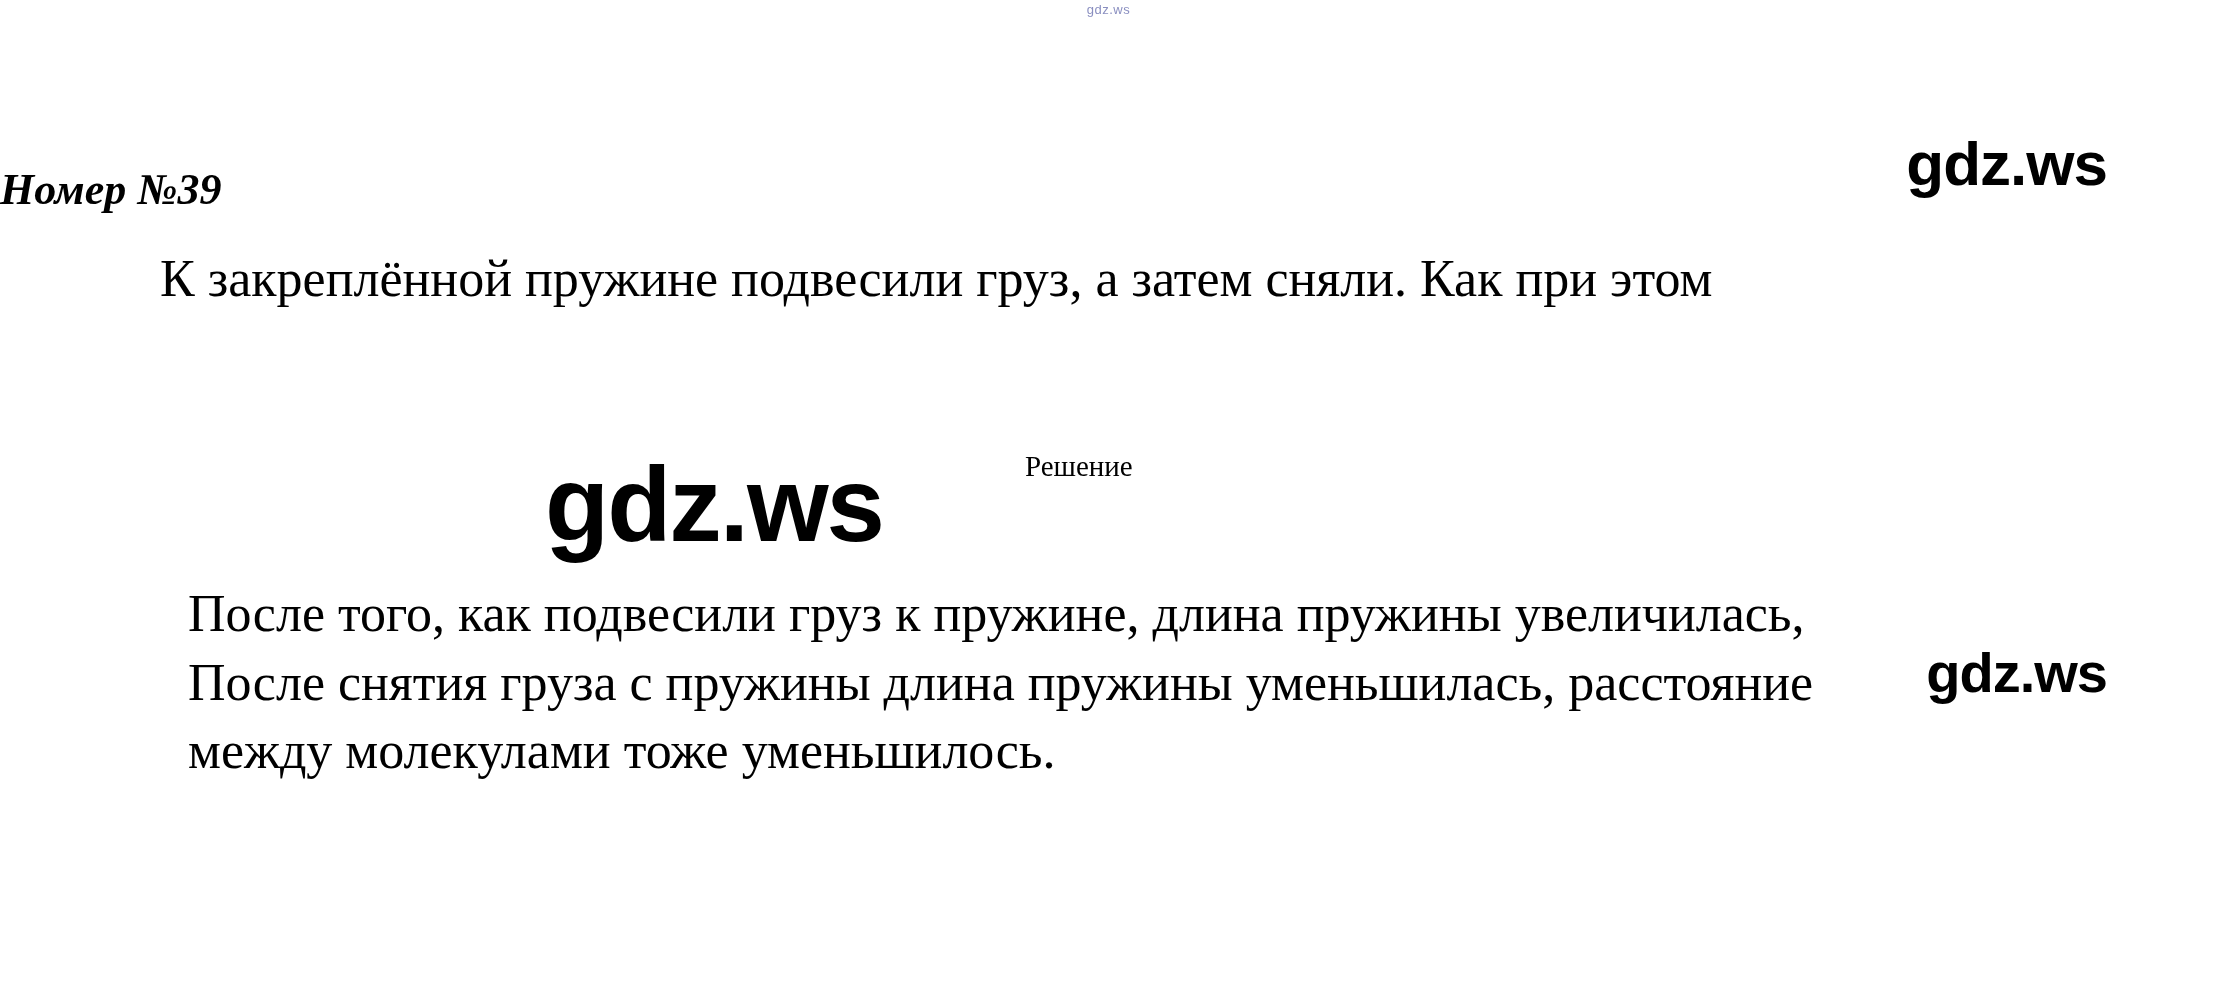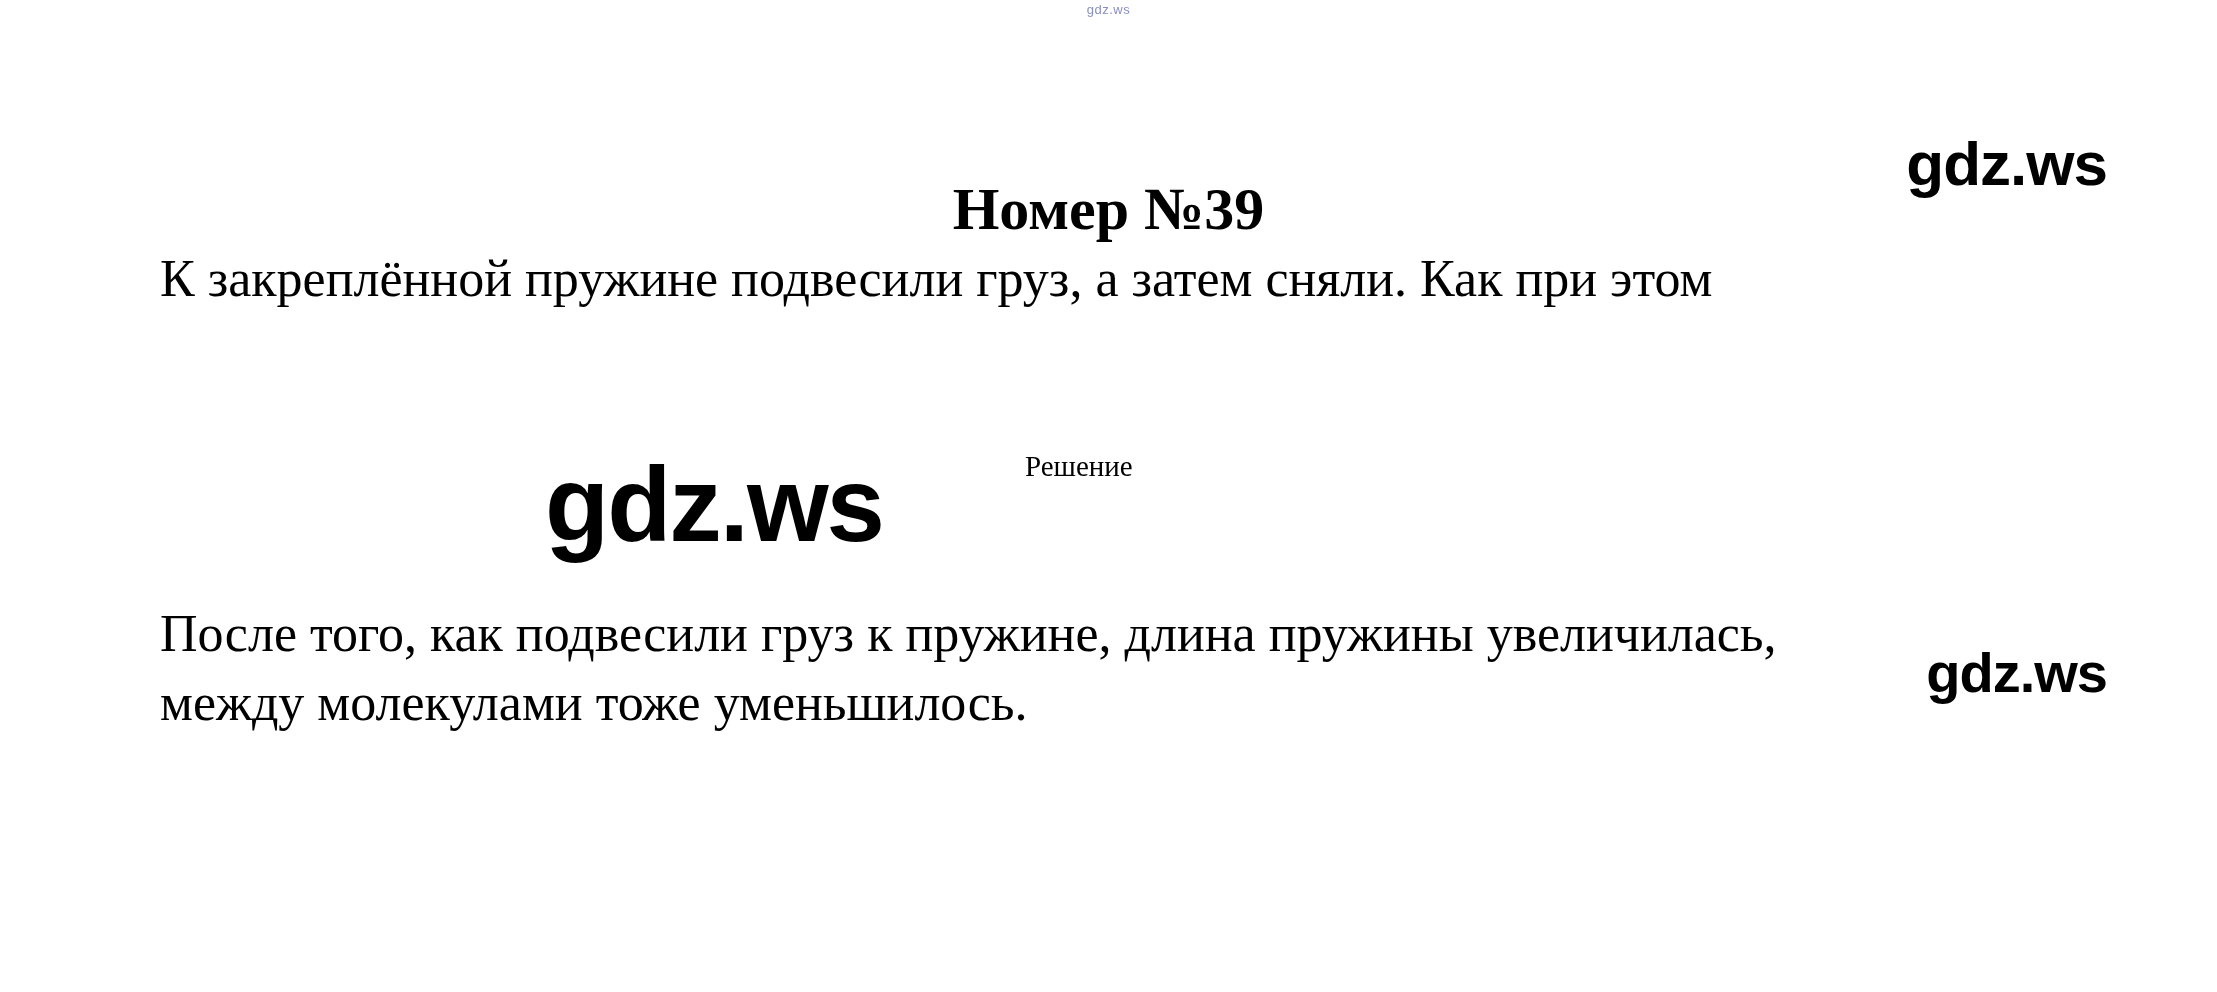--- a/index.html
+++ b/index.html
@@ -34,24 +34,24 @@
     letter-spacing: 0.5px;
     user-select: none;
   }
 
   
   .doc-title {
     position: absolute;
     top: 135px;
     left: 0;
     width: 100%;
-    text-align: center;
-    font-size: 60px;
+    font-size: 44px;
     font-family: "Liberation Serif", serif;
     white-space: nowrap;
+    font-style: italic;
   }
 
   
   .wm {
     position: absolute;
     font-family: "Liberation Sans", sans-serif;
     font-weight: bold;
     color: #000000;
     user-select: none;
     white-space: nowrap;
@@ -94,21 +94,22 @@
   .solution-label {
     position: absolute;
     top: 450px;
     left: 1025px;
     font-size: 29px;
     font-family: "Liberation Serif", serif;
     white-space: nowrap;
   }
 
   .answer {
-    top: 600px;
+    top: 580px;
+    margin-left: 28px;
   }
   .answer .line {
     white-space: nowrap;
   }
 </style>
 </head>
 <body>
 
 <div class="page">
 
@@ -121,18 +122,19 @@
   <div class="text-block question">
     <div class="line">К закреплённой пружине подвесили груз, а затем сняли. Как при этом</div>
   </div>
 
   <div class="wm wm-center">gdz.ws</div>
 
   <div class="solution-label">Решение</div>
 
   <div class="text-block answer">
     <div class="line">После того, как подвесили груз к пружине, длина пружины увеличилась,</div>
+    <div class="line">После снятия груза с пружины длина пружины уменьшилась, расстояние</div>
     <div class="line">между молекулами тоже уменьшилось.</div>
   </div>
 
   <div class="wm wm-mid-right">gdz.ws</div>
 
 </div>
 
 </body></html>

